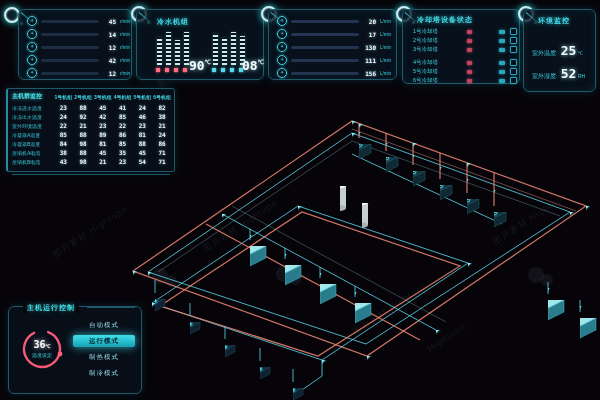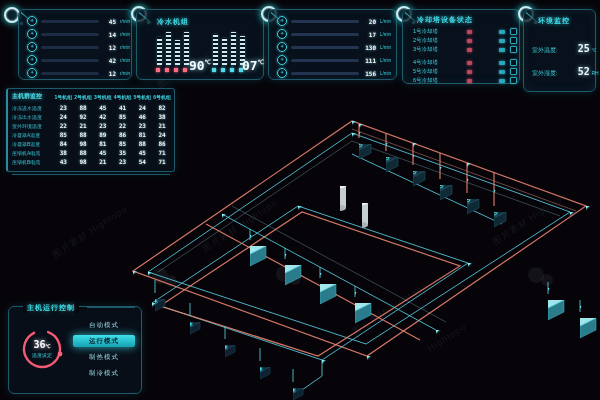--- a/index.html
+++ b/index.html
@@ -39,22 +39,22 @@
           color:#f4feff;text-shadow:0 0 5px rgba(170,240,255,.9);}
   .bigval .u{font-size:6px;vertical-align:top;}
   
   .ctrow{position:absolute;display:flex;align-items:center;width:104px;}
   .ctlabel{font-size:5.5px;color:#3fd8e4;width:42px;}
   .chip-f{width:5px;height:4px;background:#c2455c;box-shadow:0 0 3px rgba(255,95,122,.8);border-radius:1px;margin-left:12px;}
   .chip-r{width:6px;height:4px;background:#2aa7bd;box-shadow:0 0 3px rgba(63,216,228,.7);border-radius:1px;margin-left:auto;}
   .chip-b{width:5px;height:5px;border:1px solid #2aa7bd;border-radius:1px;margin-left:5px;box-shadow:0 0 2px rgba(63,216,228,.5);}
   
   .envrow{position:absolute;font-size:6px;color:#3fd8e4;white-space:nowrap;}
-  .envrow .v{font-family:"DejaVu Sans Mono",monospace;font-size:10px;font-weight:bold;color:#f2fbfd;
-             text-shadow:0 0 4px rgba(170,240,255,.9);margin-left:20px;}
+  .envrow .v{font-family:"DejaVu Sans Mono",monospace;font-size:13px;font-weight:bold;color:#f2fbfd;
+             text-shadow:0 0 4px rgba(170,240,255,.9);margin-left:3px;}
   .envrow .u{font-size:5px;color:#3fd8e4;}
   
   .htable{position:absolute;left:6px;top:88px;width:166px;height:82px;border:1px solid #1d5a6b;
           border-left:2px solid #2a8aa0;border-radius:3px;background:rgba(8,18,30,.72);
           box-shadow:0 0 8px rgba(38,198,218,.15);}
   .htable::after{content:"";position:absolute;left:4px;right:4px;bottom:-4px;height:1px;background:#1d5a6b;}
   .trow{position:absolute;left:4px;right:2px;height:9px;display:flex;align-items:center;}
   .tlabel{font-size:5px;color:#39c9d8;width:42px;letter-spacing:0;}
   .thead{font-size:5px;color:#3fd8e4;width:20px;text-align:center;font-weight:bold;}
   .tcell{font-family:"DejaVu Sans Mono",monospace;font-size:6px;font-weight:bold;color:#eef9fc;
@@ -292,21 +292,21 @@
       <span class="eqbar" style="height:33px"></span>
         <span class="eqbar" style="height:29px"></span>
     </div>
     <div class="sqrow" style="left:75px;top:58px">
       <span class="sq cyan"></span>
         <span class="sq cyan"></span>
         <span class="sq cyan"></span>
         <span class="sq cyan"></span>
     </div>
     <div class="bigval" style="left:105px;top:48px">
-      <span>07</span><span class="u">℃</span>
+      <span>08</span><span class="u">℃</span>
     </div>
   </div>
 
   <span class="ring" style="left:261px;top:6px"></span>
   <div class="panel" style="left:268px;top:9px;width:127px;height:69px">
     <div class="slash" style="left:2px;top:2px"></div>
     <div class="mrow" style="left:8px;top:6px">
       <span class="fanic">✳</span>
       <span class="track" style="width:68px;background:#233450"><span class="fill pink" style="width: 10%;"></span></span>
       <span class="mval">20</span>

